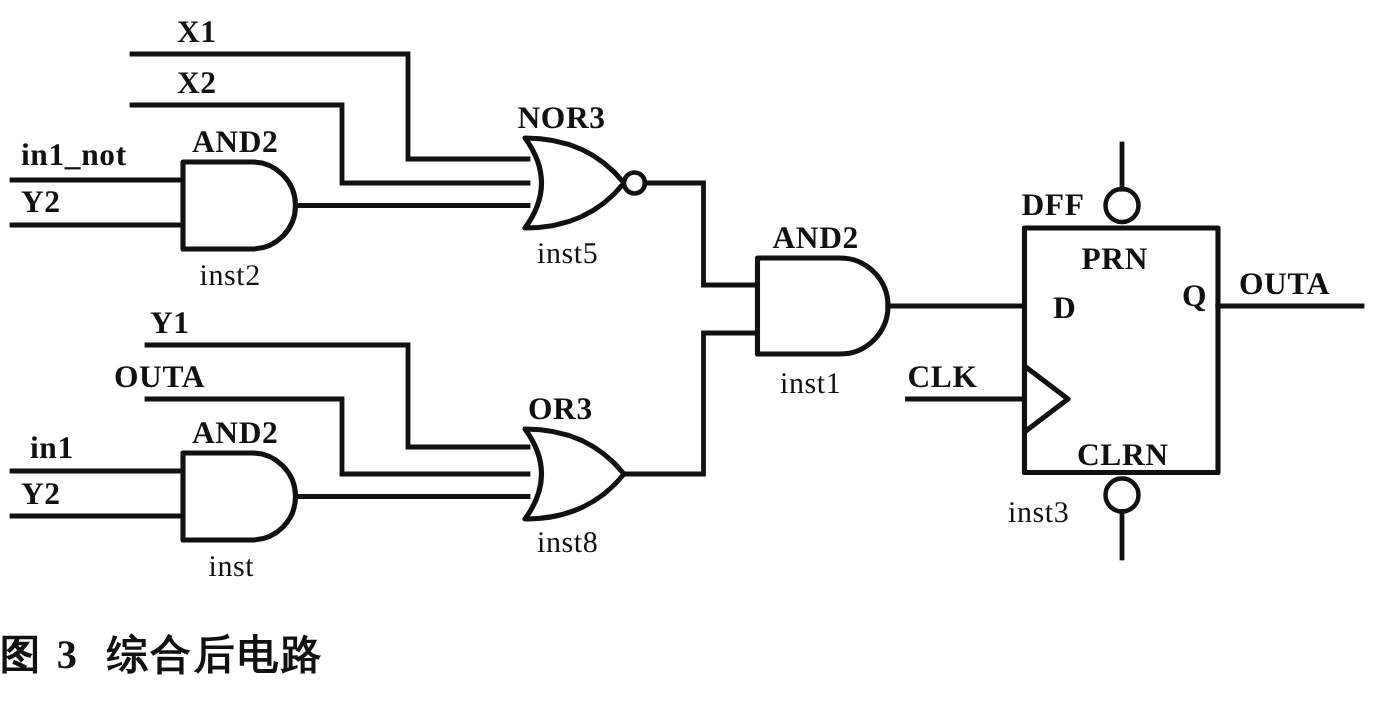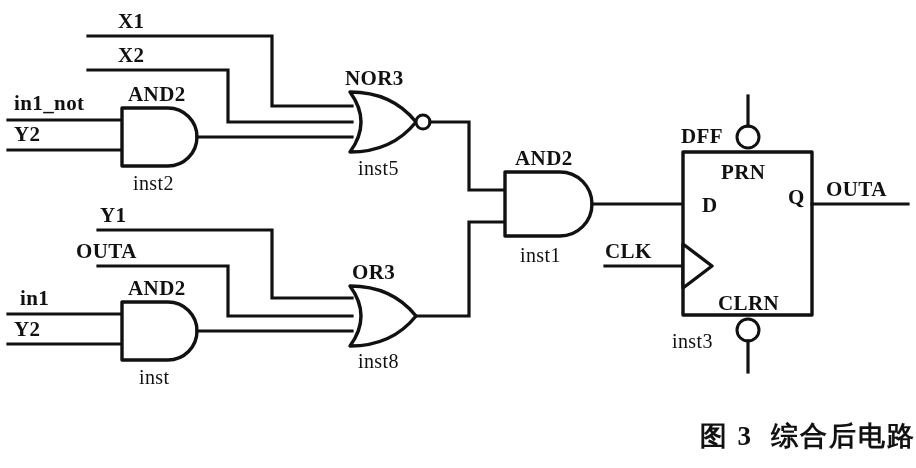--- a/index.html
+++ b/index.html
@@ -64,21 +64,21 @@
   }
   .lbl-pin {
     font-size: 21px;
     font-weight: 700;
   }
   .caption {
     position: absolute;
     left: 0;
     top: 418px;
     width: 916px;
-    text-align: right;
+    text-align: left;
     font-family: "Liberation Serif", "DejaVu Serif", serif;
     font-size: 27px;
     font-weight: 700;
     color: #111111;
     letter-spacing: 2px;
   }
   .caption .cap-num {
     margin-right: 18px;
   }
 </style>

